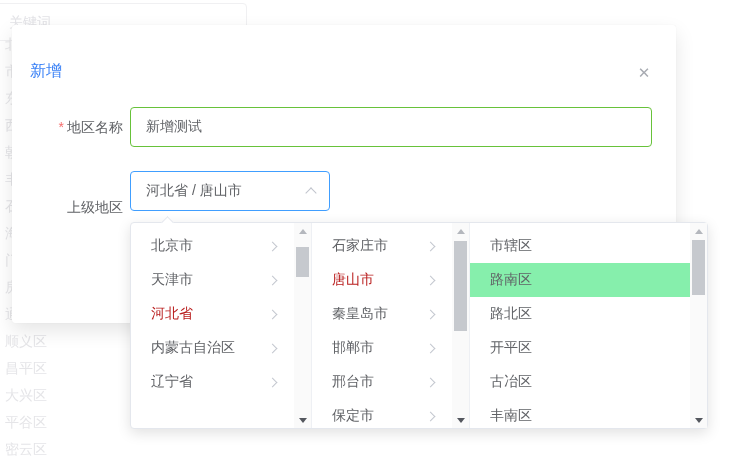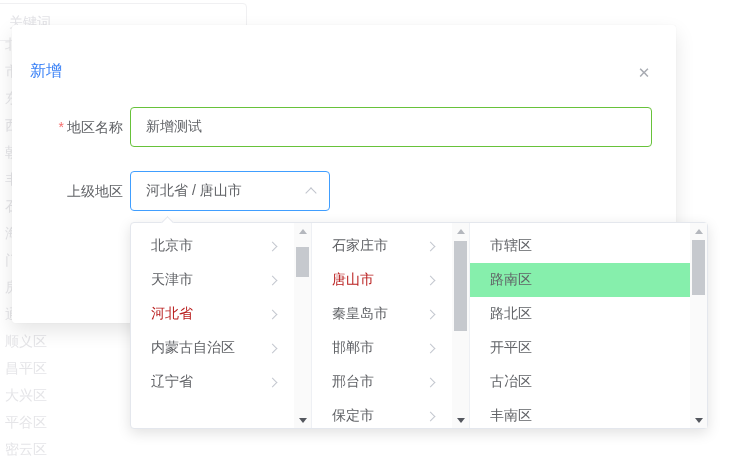--- a/index.html
+++ b/index.html
@@ -30,21 +30,21 @@
   .dialog-close {
     position:absolute; top:38px; right:22px; width:20px; height:20px;
     font-size:15px; line-height:20px; text-align:center; color:#a8abb2; cursor:pointer;
   }
   .form-label {
     position:absolute; left:0; width:111px; text-align:right;
     font-size:14px; color:#606266; line-height:20px; white-space:nowrap;
   }
   .form-label .req { color:#f56c6c; margin-right:3px; }
   .label-1 { top:92px; }
-  .label-2 { top:156px; }
+  .label-2 { top:172px; }
   .txt-input {
     position:absolute; left:118px; height:40px; border-radius:4px; background:#fff;
     padding:0 15px; font-size:14px; color:#606266; outline:none; font-family:inherit;
   }
   .input-name { top:82px; width:522px; border:1px solid #67c23a; }
   .select-wrap { position:absolute; left:118px; top:146px; width:200px; height:40px;padding-left:45px; }
   .input-parent { position:absolute; left:0; top:0; width:200px; border:1px solid #409eff; }
   .chev-up {
     position:absolute; right:15px; top:18px; width:8px; height:8px;
     border-top:1.5px solid #c0c4cc; border-left:1.5px solid #c0c4cc;

